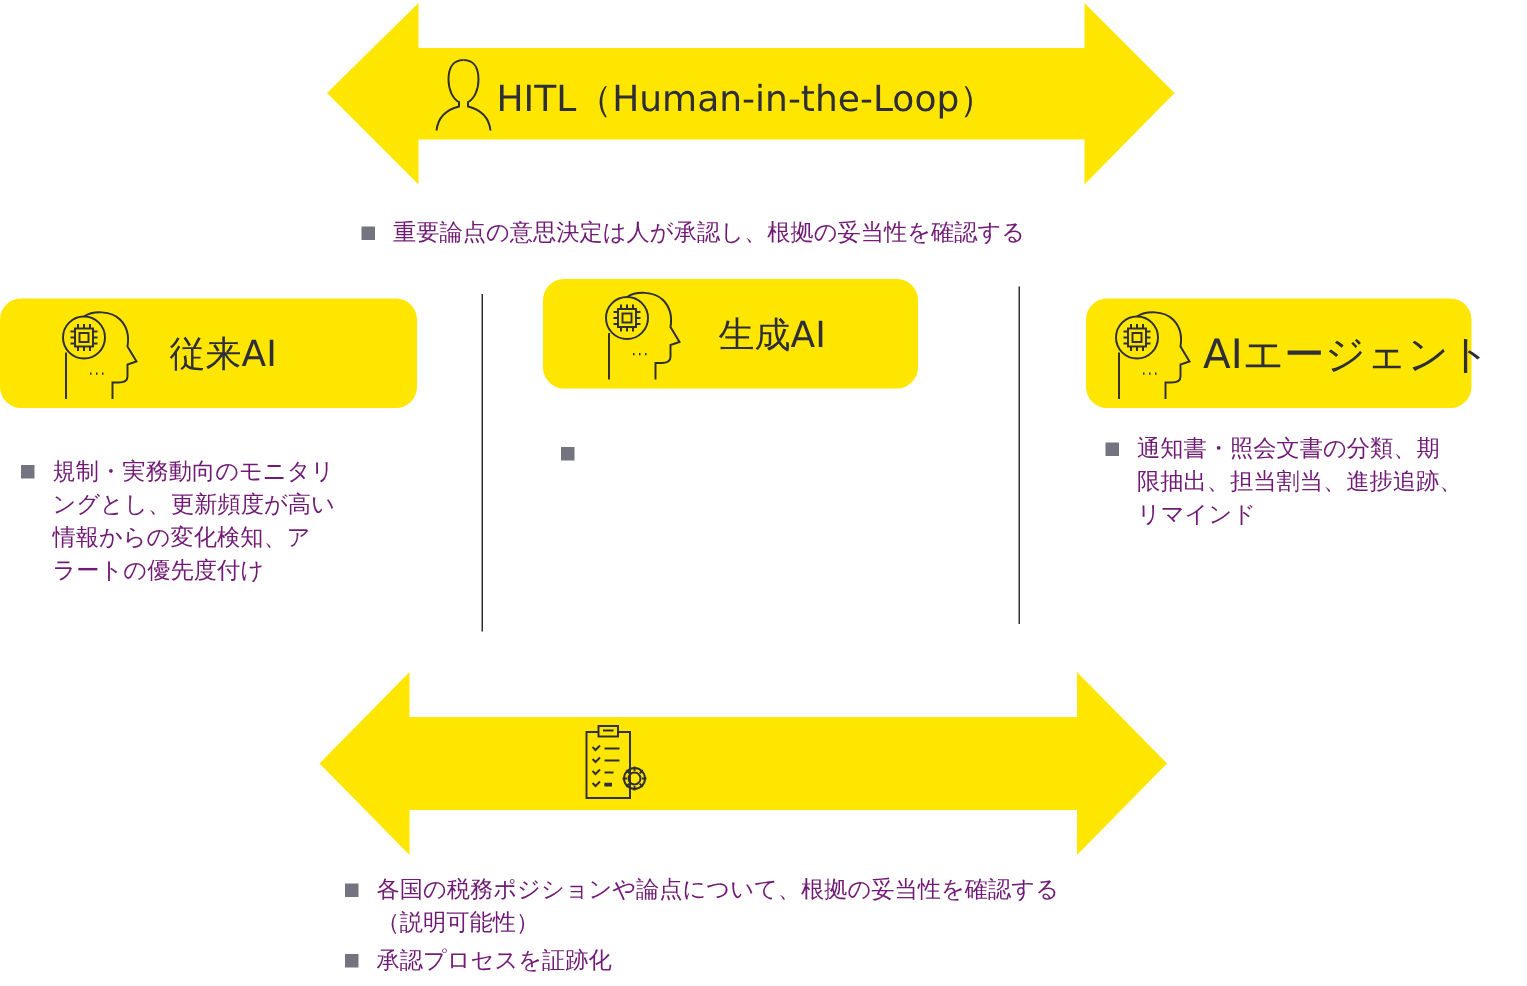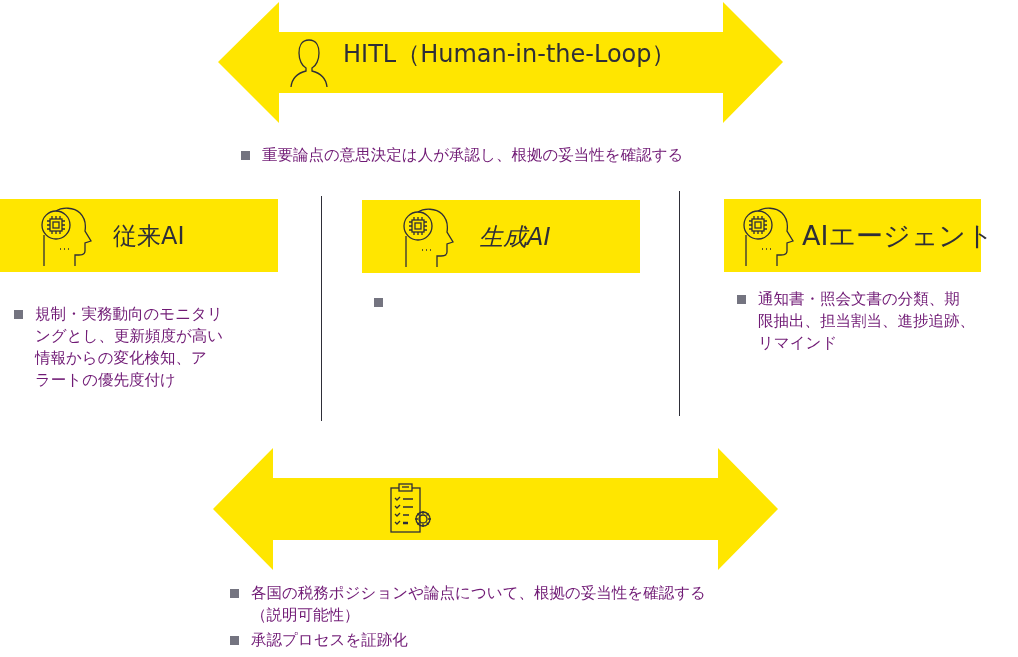--- a/index.html
+++ b/index.html
@@ -1,23 +1,23 @@
 <!DOCTYPE html>
 <html><head>
 <meta charset="utf-8">
 <style>
   * { box-sizing: border-box; margin: 0; padding: 0; }
   html, body { width: 1018px; height: 657px; background: #ffffff; overflow: hidden; }
   body { position: relative; font-family: "DejaVu Sans", "Liberation Sans", sans-serif; color: #2e2e38; }
   .arrow-svg { position: absolute; left: 0; top: 0; }
-  .arrow-label { position: absolute; display: flex; align-items: flex-start; gap: 12px; font-size: 24px; color: #2e2e38; white-space: nowrap; }
+  .arrow-label { position: absolute; display: flex; align-items: center; font-size: 24px; color: #2e2e38; white-space: nowrap; }
   .bullet-row { position: absolute; display: flex; align-items: flex-start; font-size: 15.5px; line-height: 22px; color: #701a75; }
   .bullet-sq { flex: 0 0 auto; width: 9px; height: 9px; background: #747480; margin-top: 7px; margin-right: 12px; }
   .bullet-text { white-space: pre-line; }
-  .card-head { position: absolute; background: #ffe600; height: 73px; display: flex; align-items: center; }
+  .card-head { position: absolute; background: #ffe600; height: 73px; display: flex; align-items: center; border-radius: 14px; }
   .card-head .ic { position: absolute; }
   .card-title { position: absolute; font-size: 24px; color: #2e2e38; white-space: nowrap; }
   .divider { position: absolute; width: 1px; background: #2e2e38; }
 </style>
 </head>
 <body>
 
 <svg class="arrow-svg" width="1018" height="657" viewBox="0 0 1018 657">
   <polygon points="218,62 279,2 279,32 723,32 723,2 783,62 723,123 723,93 279,93 279,123" fill="#ffe600"></polygon>
   <polygon points="213,509 273,448 273,478 718,478 718,448 778,509 718,570 718,540 273,540 273,570" fill="#ffe600"></polygon>
@@ -56,21 +56,21 @@
   <span class="card-title" style="left:113px; top:21px;">従来AI</span>
 </div>
 <div class="bullet-row" style="left:14px; top:303px;">
   <span class="bullet-sq"></span>
   <span class="bullet-text">規制・実務動向のモニタリ
 ングとし、更新頻度が高い
 情報からの変化検知、ア
 ラートの優先度付け</span>
 </div>
 
-<div class="card-head" style="left:362px; top:200px; width:278px;font-style:italic;">
+<div class="card-head" style="left:362px; top:186px; width:250px;">
   <span class="ic" style="left:36px; top:4px;">
     <svg width="62" height="66" viewBox="0 0 62 66" fill="none" stroke="#2e2e38" stroke-width="1.3">
       <circle cx="20" cy="22" r="14"></circle>
       <rect x="14" y="16" width="12" height="12"></rect>
       <rect x="17" y="19" width="6" height="6"></rect>
       <path d="M16 13v3M20 13v3M24 13v3M16 28v3M20 28v3M24 28v3M11 18h3M11 22h3M11 26h3M26 18h3M26 22h3M26 26h3"></path>
       <path d="M20 8 C26 4 38 4 44 10 C49 15 50 22 49 28 L55 38 L49 40 L49 48 C49 51 46 52 43 52 L39 52 L39 63"></path>
       <path d="M8 32 L8 63"></path>
       <path d="M24 46h1M28 46h1M32 46h1" stroke-width="1.5"></path>
     </svg>

